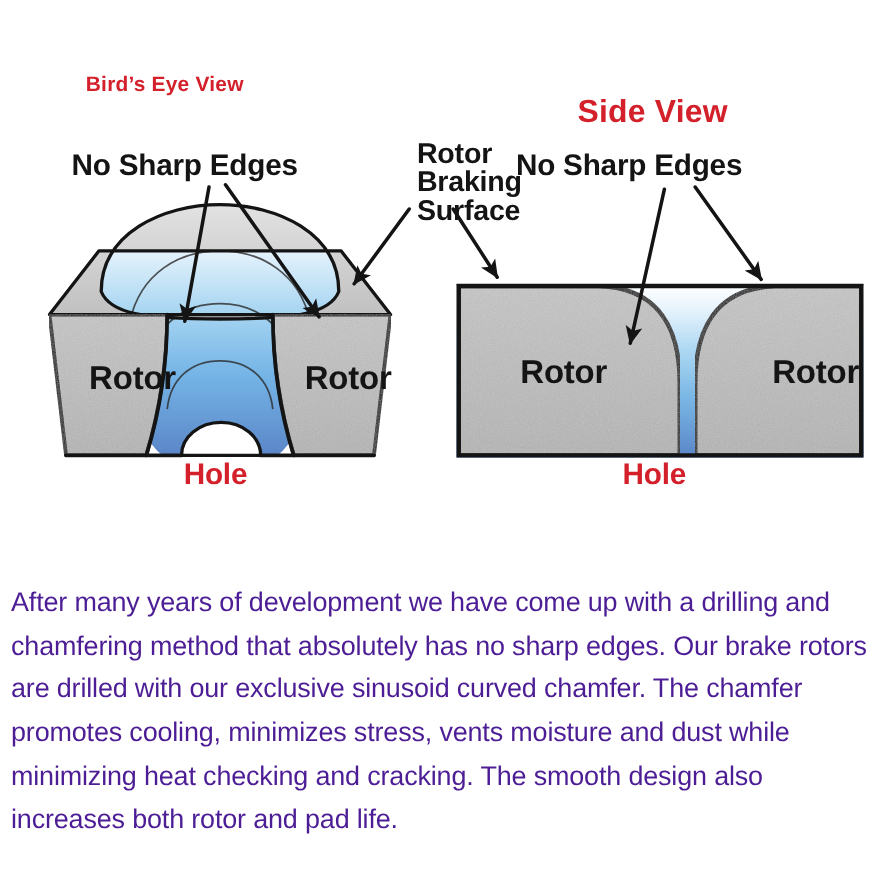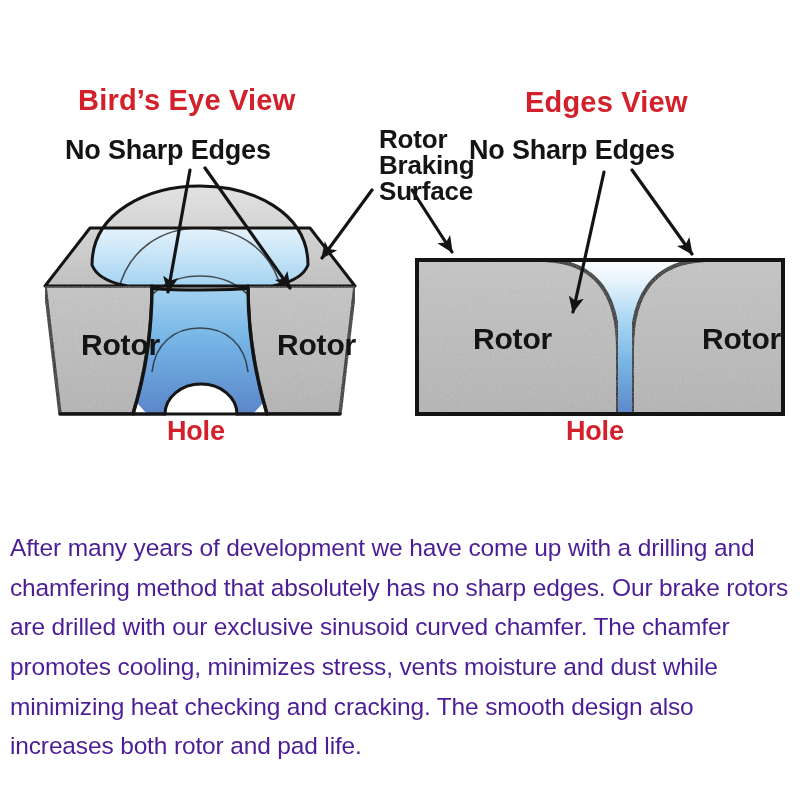--- a/index.html
+++ b/index.html
@@ -36,22 +36,22 @@
   }
   .lbl-red {
     color: #D3202A;
   }
   .lbl-black {
     color: #141414;
     margin-left: 32px;
   }
   .title-be {
     left: 78px;
-    top: 86px;
-    font-size: 29px;
+    top: 68px;
+    font-size: 19px;
     letter-spacing: 0.2px;
   }
   .title-sv {
     left: 525px;
     top: 88px;
     font-size: 29px;
     letter-spacing: 0.2px;
   }
   .nse-left {
     left: 33px;
@@ -254,21 +254,21 @@
       <path d="M 412 190 L 452 252" marker-end="url(#arrowHead)"></path>
 
       <path d="M 604 172 L 573 312" marker-end="url(#arrowHead)"></path>
 
       <path d="M 632 170 L 692 254" marker-end="url(#arrowHead)"></path>
     </g>
   </svg>
 
   <div class="lbl lbl-red title-be">Bird’s Eye View</div>
 
-  <div class="lbl lbl-red title-sv">Edges View</div>
+  <div class="lbl lbl-red title-sv">Side View</div>
 
   <div class="lbl lbl-black nse-left">No Sharp Edges</div>
 
   <div class="lbl lbl-black nse-right">No Sharp Edges</div>
 
   <div class="lbl lbl-black rbs">Rotor
 Braking
 Surface</div>
 
   <div class="lbl lbl-black rotor-be-l">Rotor</div>

